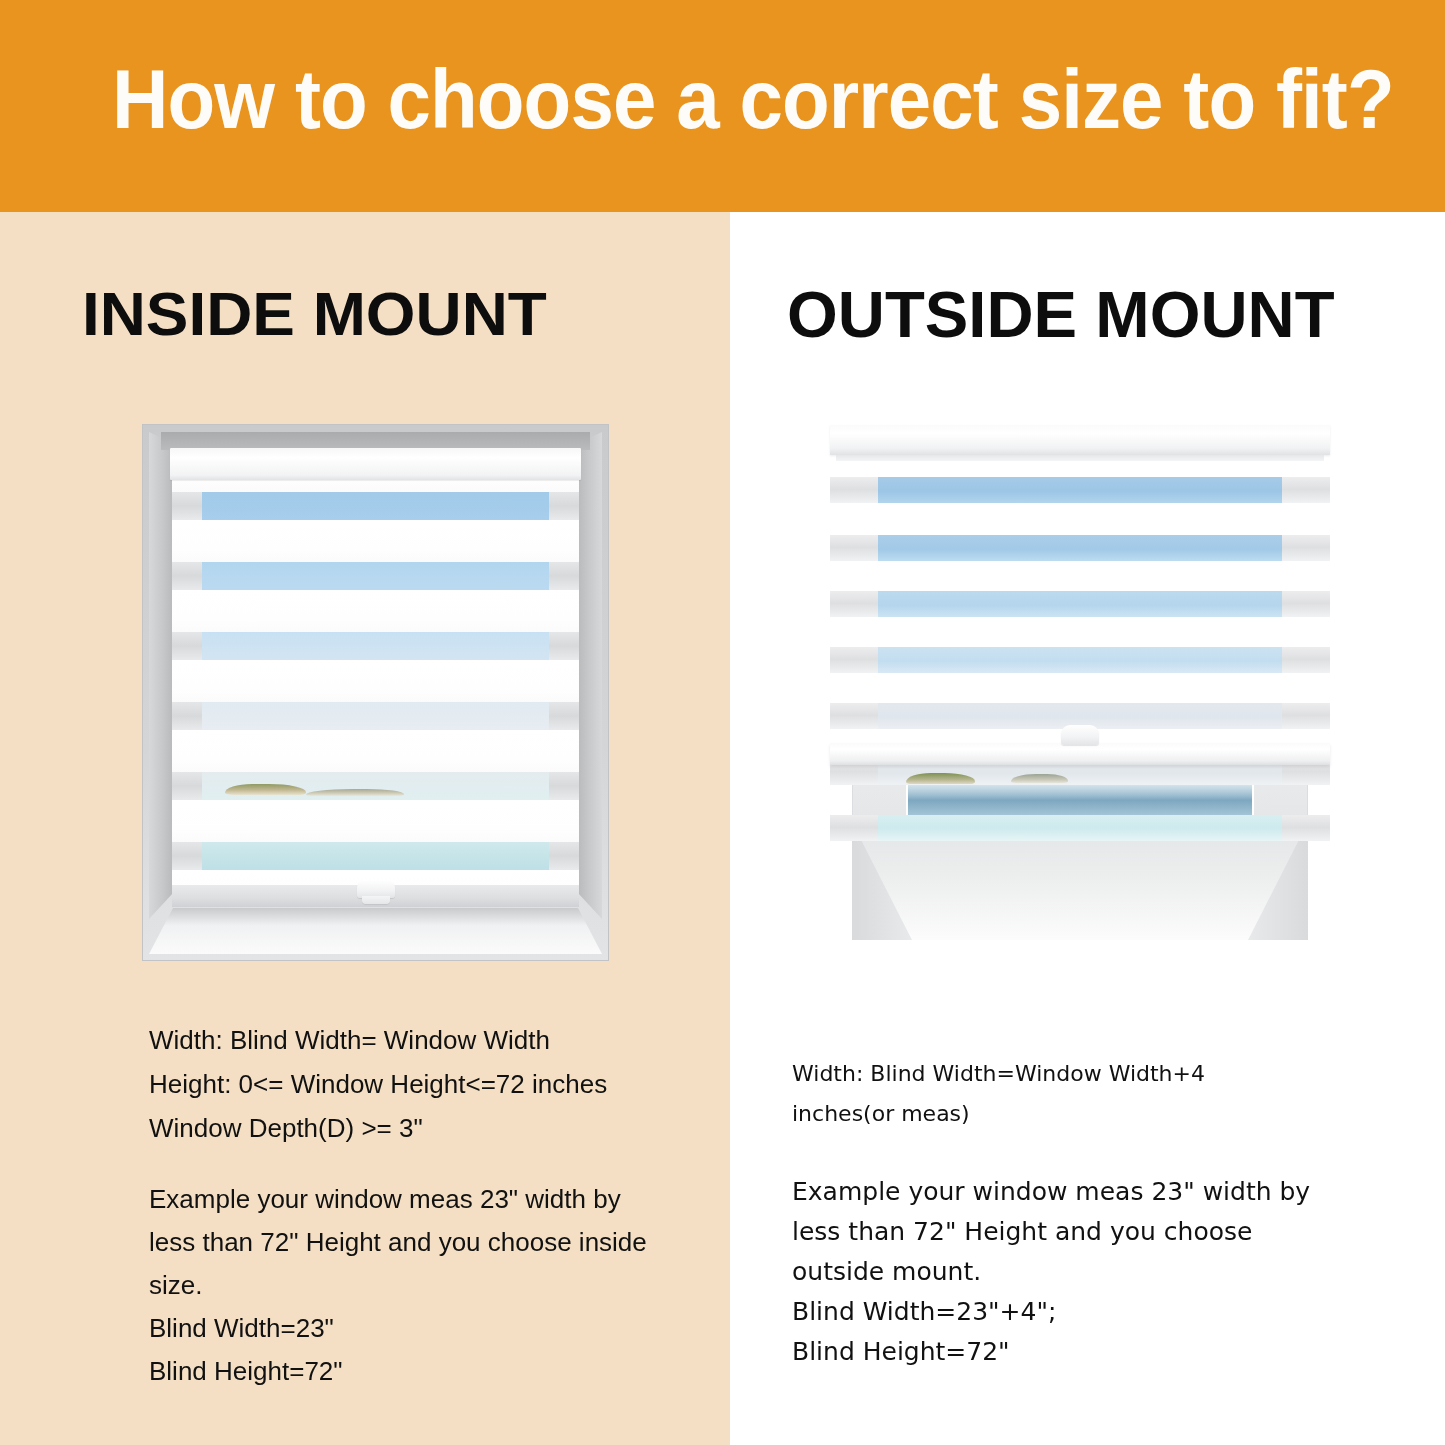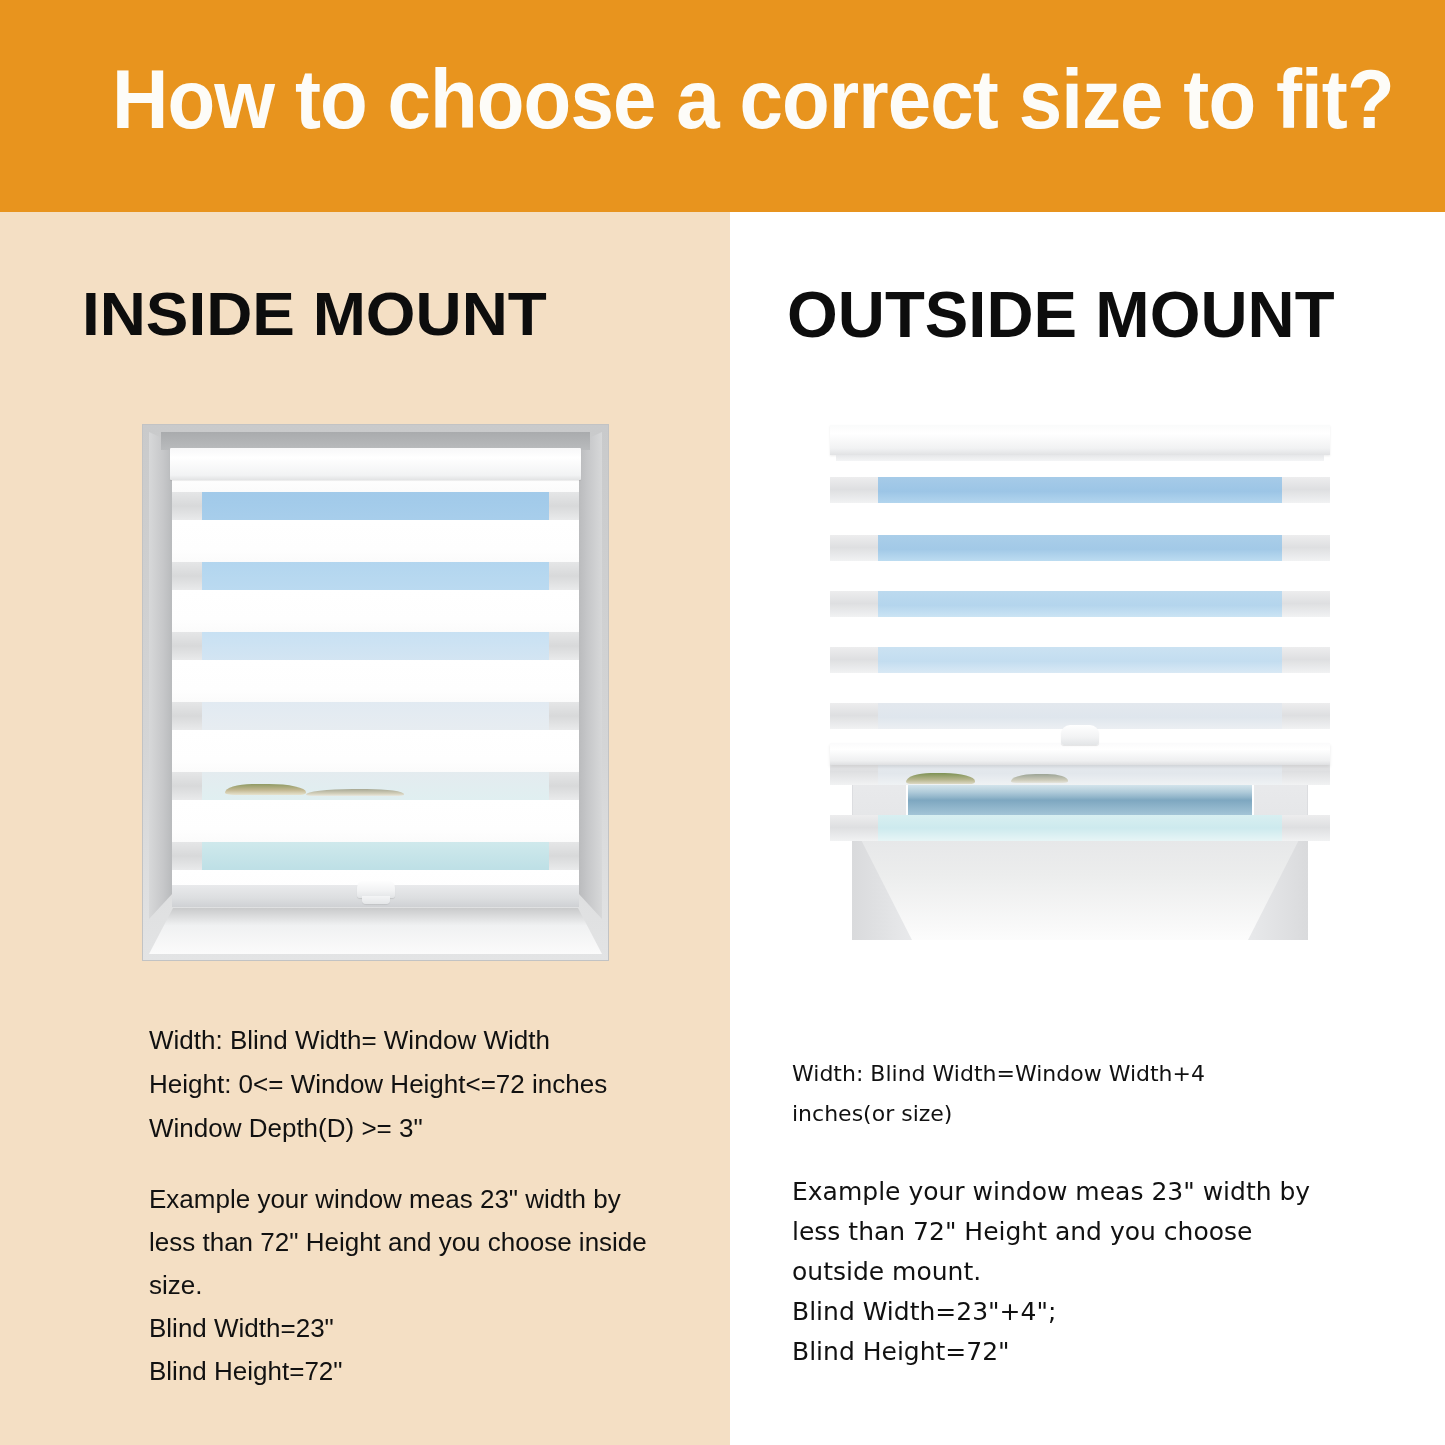--- a/index.html
+++ b/index.html
@@ -520,21 +520,21 @@
 
     <div id="out-bottomrail"></div>
     <div id="out-handle"></div>
 
     <div id="out-headrail"></div>
     <div id="out-headrail-under"></div>
   </div>
 
   <div class="textblock" id="right-spec">
     <p>Width: Blind Width=Window Width+4</p>
-    <p>inches(or size)</p>
+    <p>inches(or meas)</p>
   </div>
 
   <div class="textblock" id="right-example">
     <p>Example your window meas 23" width by</p>
     <p>less than 72" Height and you choose</p>
     <p>outside mount.</p>
     <p>Blind Width=23"+4";</p>
     <p>Blind Height=72"</p>
   </div>
 

